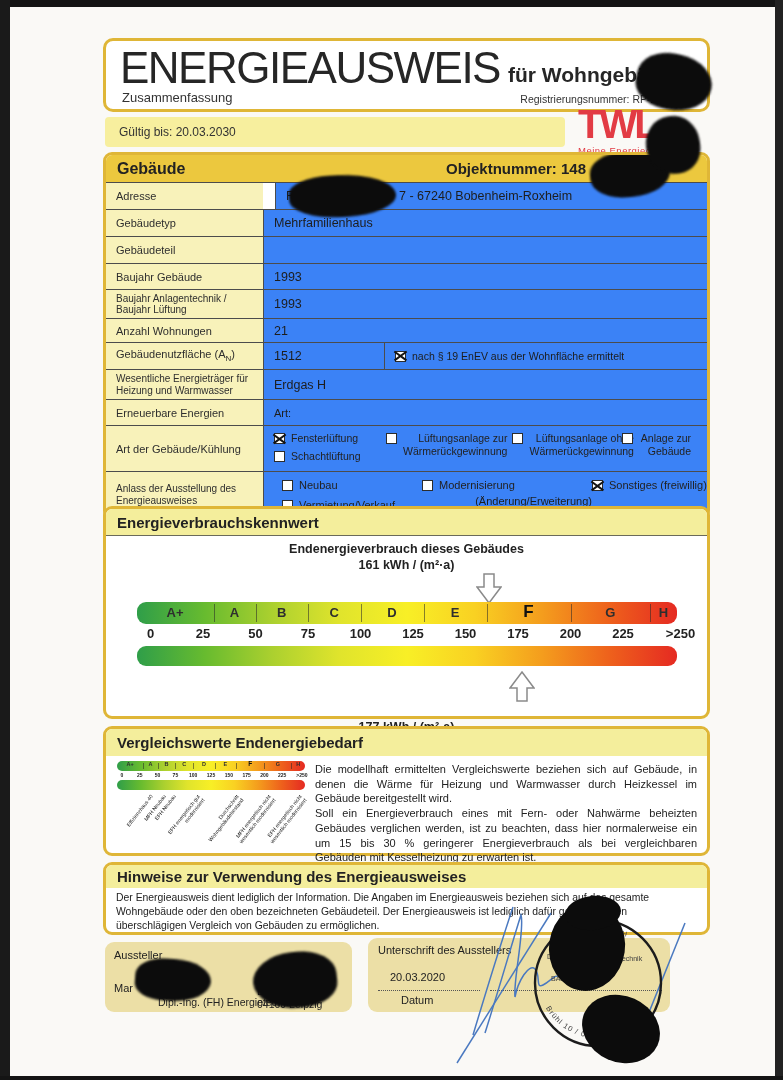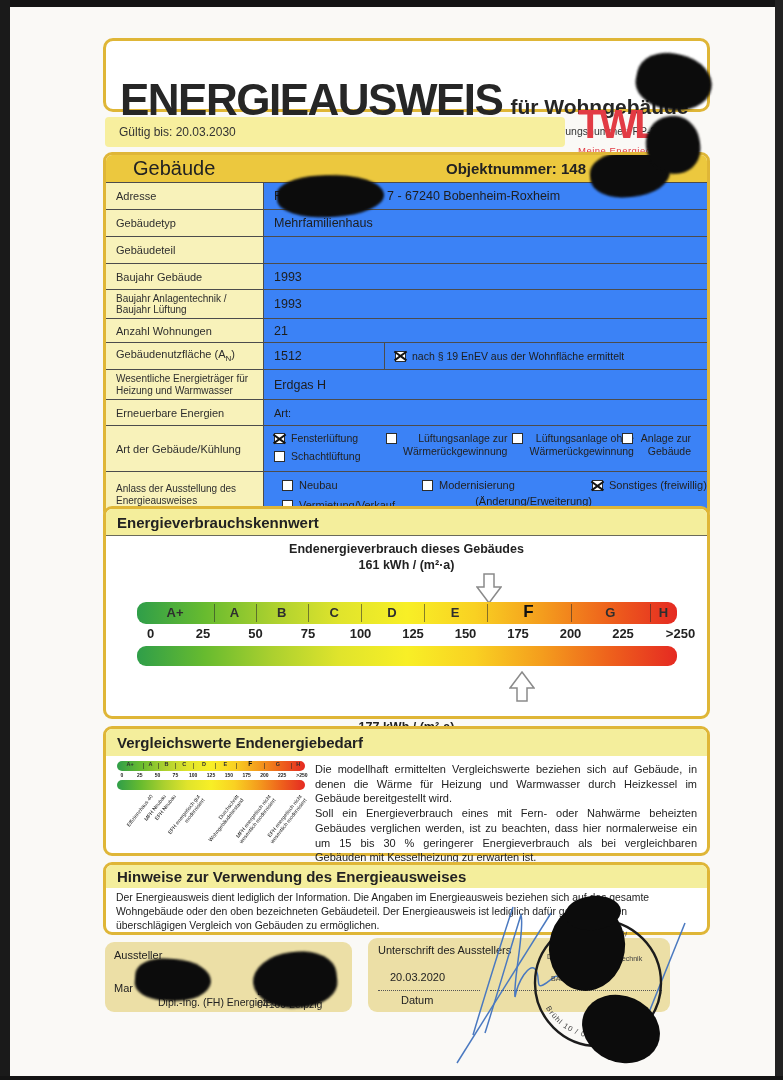--- a/index.html
+++ b/index.html
@@ -9,39 +9,39 @@
   .edge.top{left:0;top:0;width:783px;height:7px;}
   .edge.left{left:0;top:0;width:10px;height:1080px;background:#1a1a1a;}
   .edge.right{left:775px;top:0;width:8px;height:1080px;background:#222;}
   .edge.bottom{left:0;top:1076px;width:783px;height:4px;}
 
   .goldbox{position:absolute;background:#fff;border:3px solid #dfb637;border-radius:10px;box-sizing:border-box;}
   .band{background:#f4ee9c;}
 
   
   .title-row{display:flex;align-items:flex-end;padding:5px 16px 0 14px;}
-  .big-title{font-size:44px;font-weight:700;letter-spacing:-1.5px;color:#262626;line-height:1;margin-top:32px;}
+  .big-title{font-size:44px;font-weight:400;letter-spacing:-1.5px;color:#262626;line-height:1;}
   .sub-title{font-size:21px;font-weight:700;color:#262626;margin:0 0 3px 8px;white-space:nowrap;}
   .title-foot{display:flex;justify-content:space-between;align-items:flex-end;padding:0 18px 5px 16px;}
   .summary{font-size:13px;color:#333;}
   .regnum{font-size:10.5px;color:#333;}
 
   .valid-bar{position:absolute;left:105px;top:117px;width:460px;height:30px;background:#f7ef9e;
              border-radius:4px;display:flex;align-items:center;padding-left:14px;box-sizing:border-box;
              font-size:12px;color:#333;}
   .twl{position:absolute;left:578px;top:104px;width:130px;}
   .twl-text{font-size:40px;font-weight:700;letter-spacing:-3px;line-height:1;}
   .twl-tag{font-size:9.5px;margin-top:1px;letter-spacing:0.5px;}
 
   
   .tbl{position:absolute;left:103px;top:152px;width:607px;border:3px solid #dfb637;border-radius:9px;
        overflow:hidden;background:#fff;box-sizing:border-box;}
   .trow{display:grid;grid-template-columns:157px 1fr;border-top:1px solid #4c4c4c;}
   .thead{display:flex;align-items:center;background:#ecc83e;height:27px;position:relative;}
-  .thead .t1{font-size:20px;font-weight:400;color:#222;padding-left:27px;}
+  .thead .t1{font-size:16px;font-weight:700;color:#222;padding-left:11px;}
   .thead .t2{position:absolute;left:340px;font-size:15px;font-weight:700;color:#222;}
   .lcell{background:#f8f2ba;display:flex;flex-direction:column;justify-content:center;
          padding:2px 4px 2px 10px;font-size:11px;color:#2e2e2e;box-sizing:border-box;}
   .lcell .small{font-size:10px;line-height:1.15;}
   .vcell{background:#3b82f6;border-left:1px solid #4c4c4c;display:flex;align-items:center;
          padding-left:10px;font-size:12.5px;color:#1d1d1d;position:relative;box-sizing:border-box;text-align:right;}
   .cb{display:inline-block;position:relative;width:9px;height:9px;border:1px solid #2c2c2c;
       margin-right:6px;flex:none;background:#fff;}
   .cb.x::before,.cb.x::after{content:"";position:absolute;left:-3px;top:3.5px;width:15px;height:1.6px;background:#141414;}
   .cb.x::before{transform:rotate(36deg);}
@@ -100,21 +100,21 @@
     <div class="twl-tag" id="logoTag" style="color: rgb(226, 59, 68);">Meine Energiequelle</div>
   </div>
 
   <div class="tbl">
     <div class="thead">
       <div class="t1">Gebäude</div>
       <div class="t2">Objektnummer: 148</div>
       <div class="blob" style="left:484px;top:-4px;width:80px;height:46px;border-radius:46% 54% 52% 48%;transform:rotate(-5deg);"></div>
     </div>
 
-    <div class="trow" style="height:26px;">
+    <div class="trow" style="height:26px;gap:12px;">
       <div class="lcell">Adresse</div>
       <div class="vcell">
         <span>R</span>
         <span style="display:inline-block;width:104px;"></span>
         <span>7 - 67240 Bobenheim-Roxheim</span>
         <div class="blob" style="left:13px;top:-8px;width:107px;height:42px;border-radius:42% 58% 50% 50%;transform:rotate(-3deg);"></div>
       </div>
     </div>
 
     <div class="trow" style="height:26px;">

